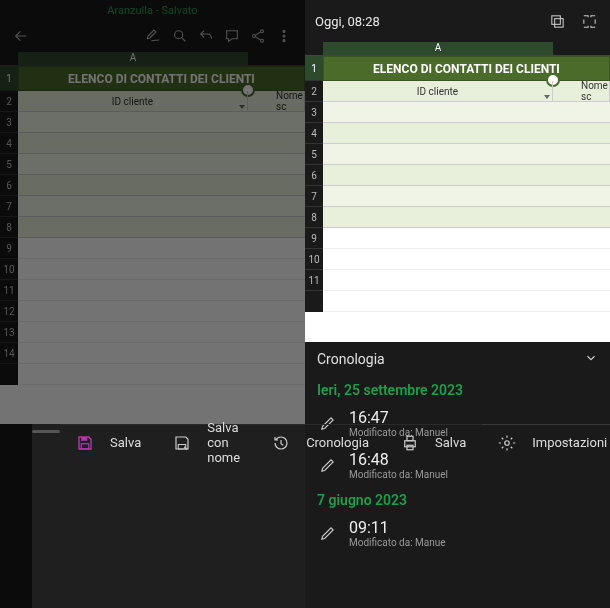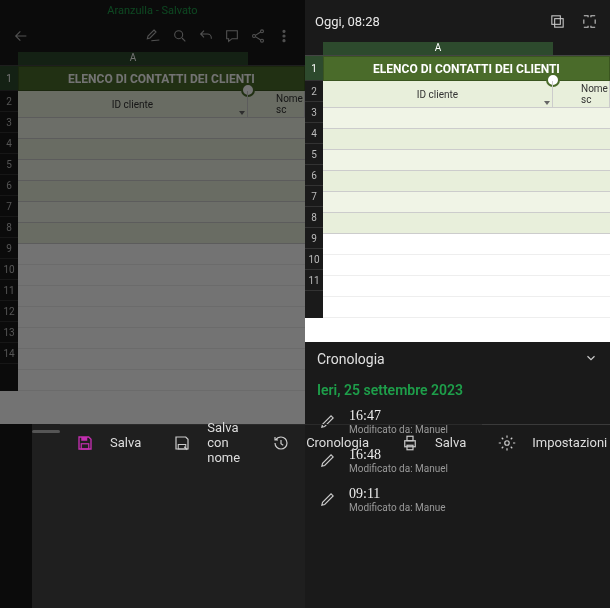--- a/index.html
+++ b/index.html
@@ -57,21 +57,21 @@
     height:25px; background:#4a6b2a; color:#fff; font-weight:bold;
     font-size:12px; display:flex; align-items:center; justify-content:center;
     border:1px solid #3a5520; text-align:center;
     position:relative;
   }
   .sel-handle {
     position:absolute; width:14px; height:14px; border-radius:50%;
     background:#fff; border:2px solid #4a6b2a;
   }
   .header-row {
-    height:27px; display:flex; background:#e8efdb; border-bottom:1px solid #ccc;gap:28px;
+    height:21px; display:flex; background:#e8efdb; border-bottom:1px solid #ccc;gap:28px;
   }
   .header-row .hc {
     font-size:10px; color:#333; display:flex; align-items:center; justify-content:center;
     border-right:1px solid #ccc; position:relative;
   }
   .hc .dd { position:absolute; right:2px; bottom:2px; width:0;height:0;
     border-left:3px solid transparent; border-right:3px solid transparent; border-top:4px solid #666;}
   .data-row { height:21px; border-bottom:1px solid #ccc; background:#f0f4e6; }
   .data-row.alt { background:#e8efdb; }
   .blank-rows { background:#fff; }
@@ -123,21 +123,21 @@
   .date-label {
     color:#1e9e4a; font-size:14px; font-weight:600;
     padding:6px 12px 4px;
   }
   .hist-item {
     display:flex; align-items:center; gap:12px; padding:6px 12px;
   }
   .hist-item .pen { width:20px; height:20px; display:flex; align-items:center; justify-content:center; }
   .hist-item .pen svg { width:17px; height:17px; stroke:#ccc; fill:none; stroke-width:1.6; }
   .hist-item .txt { display:flex; flex-direction:column; }
-  .hist-item .time { color:#eee; font-size:14px;font-family:Liberation Serif, serif; }
+  .hist-item .time { color:#eee; font-size:16px; }
   .hist-item .by { color:#999; font-size:10px; }
 </style>
 </head>
 <body>
 
 <div class="pane pane-left">
   <div class="titlebar-l">Aranzulla - Salvato</div>
   <div class="toolbar-l">
     <div class="tb-icon">
       <svg viewBox="0 0 24 24">
@@ -386,20 +386,21 @@
           <svg viewBox="0 0 24 24">
             <path d="M4 20l4-1 12-12-3-3L5 16l-1 4z"></path>
           </svg>
         </span>
       <span class="txt">
         <span class="time">16:48</span>
         <span class="by">Modificato da: Manuel</span>
       </span>
     </div>
 
+    <div class="date-label">7 giugno 2023</div>
     <div class="hist-item">
       <span class="pen">
           <svg viewBox="0 0 24 24">
             <path d="M4 20l4-1 12-12-3-3L5 16l-1 4z"></path>
           </svg>
         </span>
       <span class="txt">
         <span class="time">09:11</span>
         <span class="by">Modificato da: Manue</span>
       </span>

